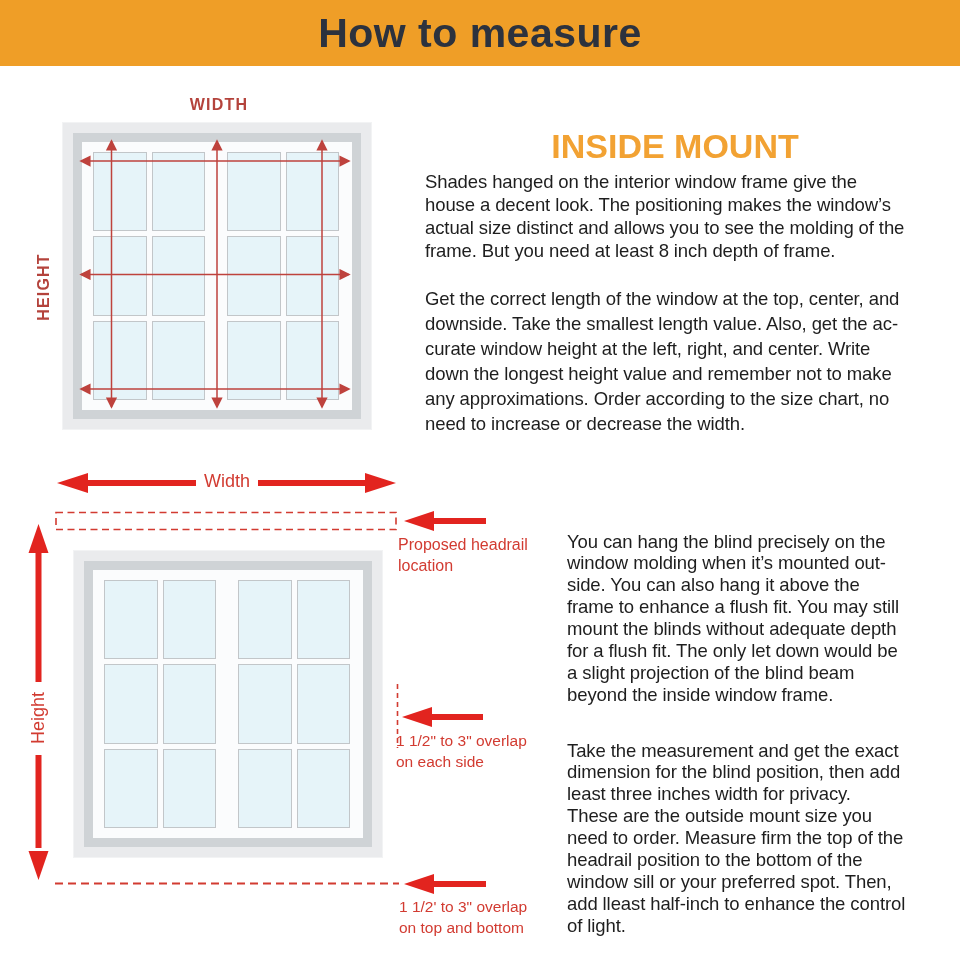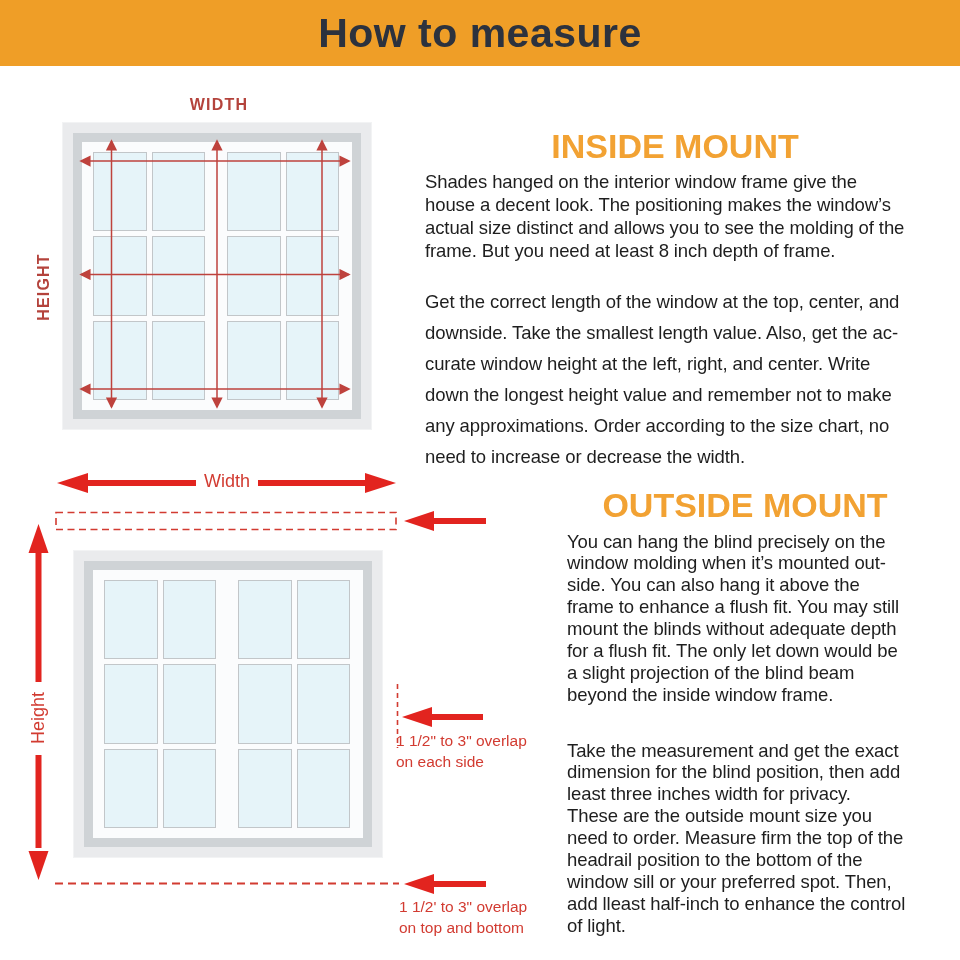--- a/index.html
+++ b/index.html
@@ -63,21 +63,21 @@
     position:absolute;text-align:center;font-size:34px;font-weight:bold;
     letter-spacing:0;color:var(--heading-orange,#F2A233);
   }
   .inside-heading{left:425px;top:99px;width:500px;}
   .outside-heading{left:555px;top:458px;width:380px;}
   .body-para{
     position:absolute;color:var(--body-text,#1E1E1E);
     font-size:18.5px;letter-spacing:-0.1px;
   }
   .para-in-1{left:425px;top:151px;width:510px;line-height:23.2px;}
-  .para-in-2{left:425px;top:267px;width:510px;line-height:31px;}
+  .para-in-2{left:425px;top:267px;width:510px;line-height:25px;}
   .para-out-1{left:567px;top:512px;width:350px;line-height:21.9px;}
   .para-out-2{left:567px;top:721px;width:350px;line-height:21.9px;}
   
   .overlay{position:absolute;left:0;top:0;pointer-events:none;}
 </style>
 </head>
 <body>
 
 <div class="canvas">
 
@@ -108,20 +108,22 @@
               <div class="pane"></div>
               <div class="pane"></div>
             </div>
         </div>
       </div>
     </div>
   </div>
 
   <div class="abs d2-width-label">Width</div>
   <div class="abs d2-height-label">Height</div>
+  <div class="abs red-note pre headrail-note">Proposed headrail
+location</div>
   <div class="abs red-note pre side-note">1 1/2" to 3" overlap
 on each side</div>
   <div class="abs red-note pre bottom-note">1 1/2' to 3" overlap
 on top and bottom</div>
 
   <div class="window win2">
     <div class="win-mid">
       <div class="win-white">
         <div class="sash-area">
           <div class="sash">
@@ -199,21 +201,20 @@
 house a decent look. The positioning makes the window’s
 actual size distinct and allows you to see the molding of the
 frame. But you need at least 8 inch depth of frame.</p>
   <p class="body-para pre para-in-2">Get the correct length of the window at the top, center, and
 downside. Take the smallest length value. Also, get the ac-
 curate window height at the left, right, and center. Write
 down the longest height value and remember not to make
 any approximations. Order according to the size chart, no
 need to increase or decrease the width.</p>
 
-  <h2 class="section-heading outside-heading">OUTSIDE MOUNT</h2>
   <p class="body-para pre para-out-2">Take the measurement and get the exact
 dimension for the blind position, then add
 least three inches width for privacy.
 These are the outside mount size you
 need to order. Measure firm the top of the
 headrail position to the bottom of the
 window sill or your preferred spot. Then,
 add lleast half-inch to enhance the control
 of light.</p>
   <p class="body-para pre para-out-1">You can hang the blind precisely on the

